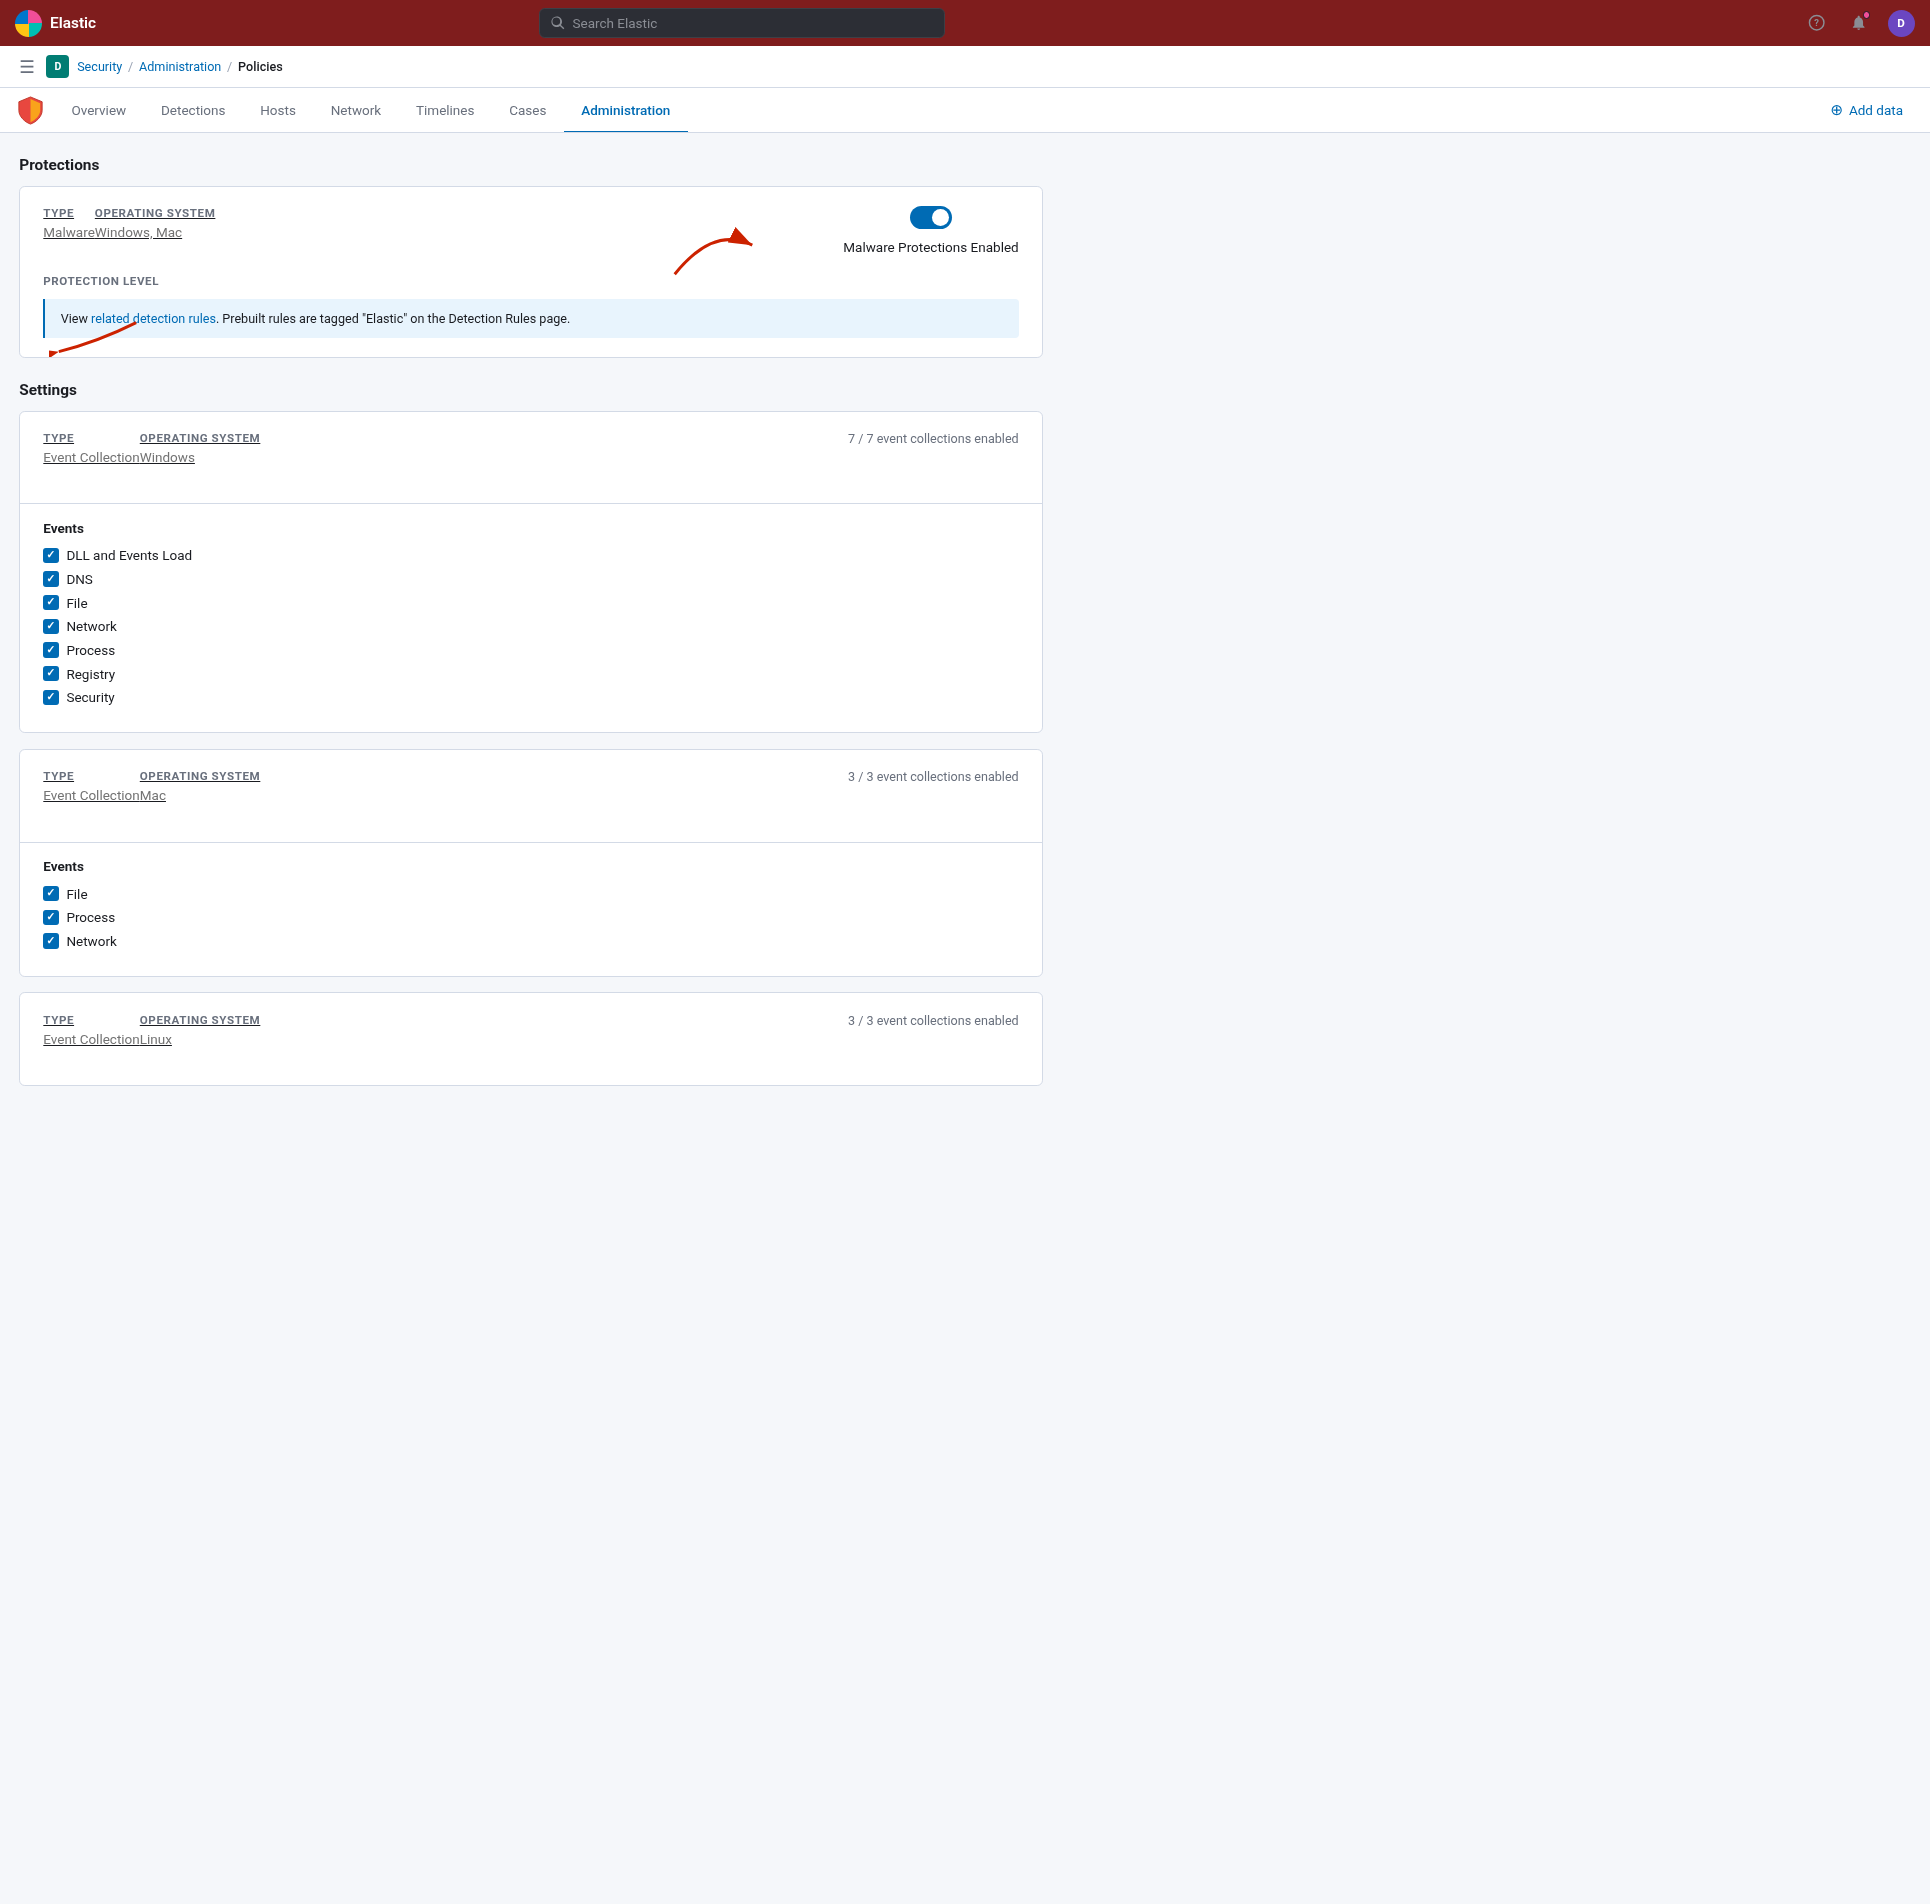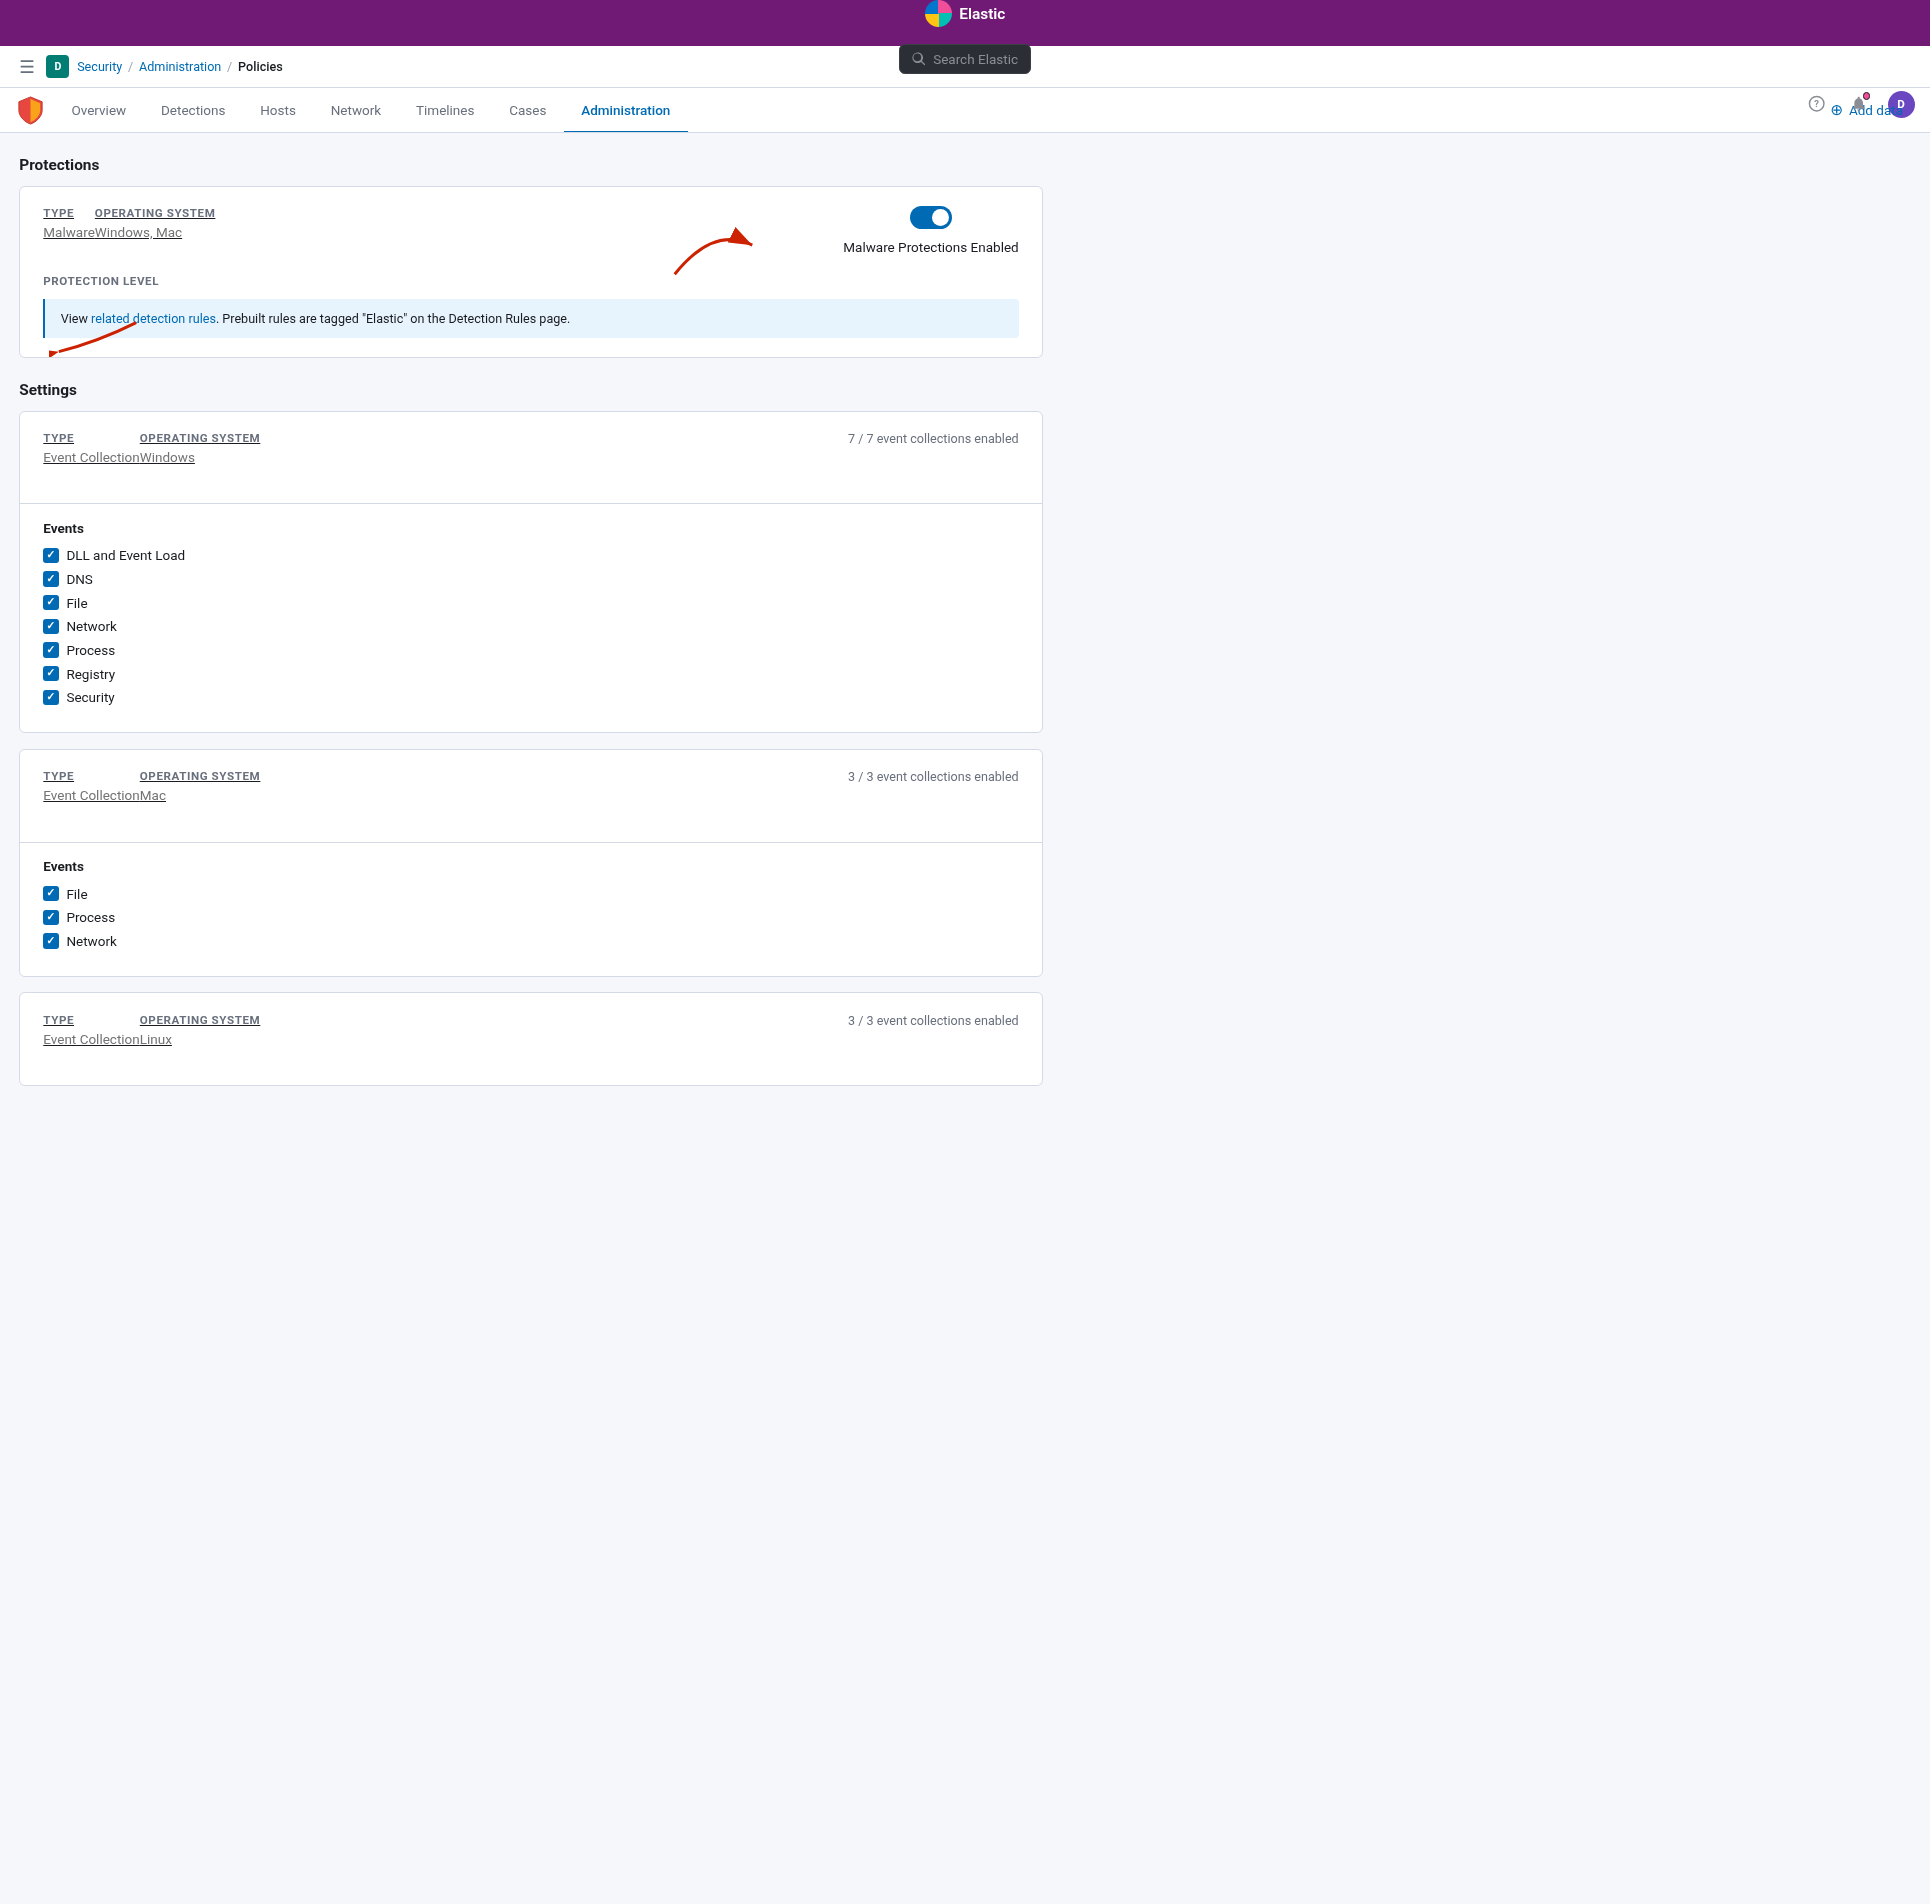--- a/index.html
+++ b/index.html
@@ -1,26 +1,25 @@
 <!DOCTYPE html>
 <html><head>
   <meta charset="utf-8">
   <style>
     * { box-sizing: border-box; margin: 0; padding: 0; }
     body { font-family: -apple-system, BlinkMacSystemFont, 'Segoe UI', Roboto, sans-serif; background: #f5f7fa; color: #1a1c21; font-size: 13.5px; }
 
     
     .top-bar {
-      background: #701a75;
+      background: #7f1d1d;
       height: 46px;
       display: flex;
       align-items: center;
       padding: 0 15.4px;
-      gap: 17px;
-      flex-direction: column;
+      gap: 27px;
     }
     .elastic-logo {
       display: flex;
       align-items: center;
       gap: 7.7px;
       color: white;
       font-size: 15.4px;
       font-weight: 600;
     }
     .logo-circle {
@@ -505,21 +504,21 @@
           <div class="event-count">7 / 7 event collections enabled</div>
         </div>
       </div>
       <hr class="card-divider">
       <div class="events-section">
         <div class="events-title">Events</div>
         <div class="checkbox-item">
           <div class="checkbox">
               <span class="checkbox-check">✓</span>
             </div>
-          <span class="checkbox-label">DLL and Event Load</span>
+          <span class="checkbox-label">DLL and Events Load</span>
         </div>
         <div class="checkbox-item">
           <div class="checkbox">
               <span class="checkbox-check">✓</span>
             </div>
           <span class="checkbox-label">DNS</span>
         </div>
         <div class="checkbox-item">
           <div class="checkbox">
               <span class="checkbox-check">✓</span>

